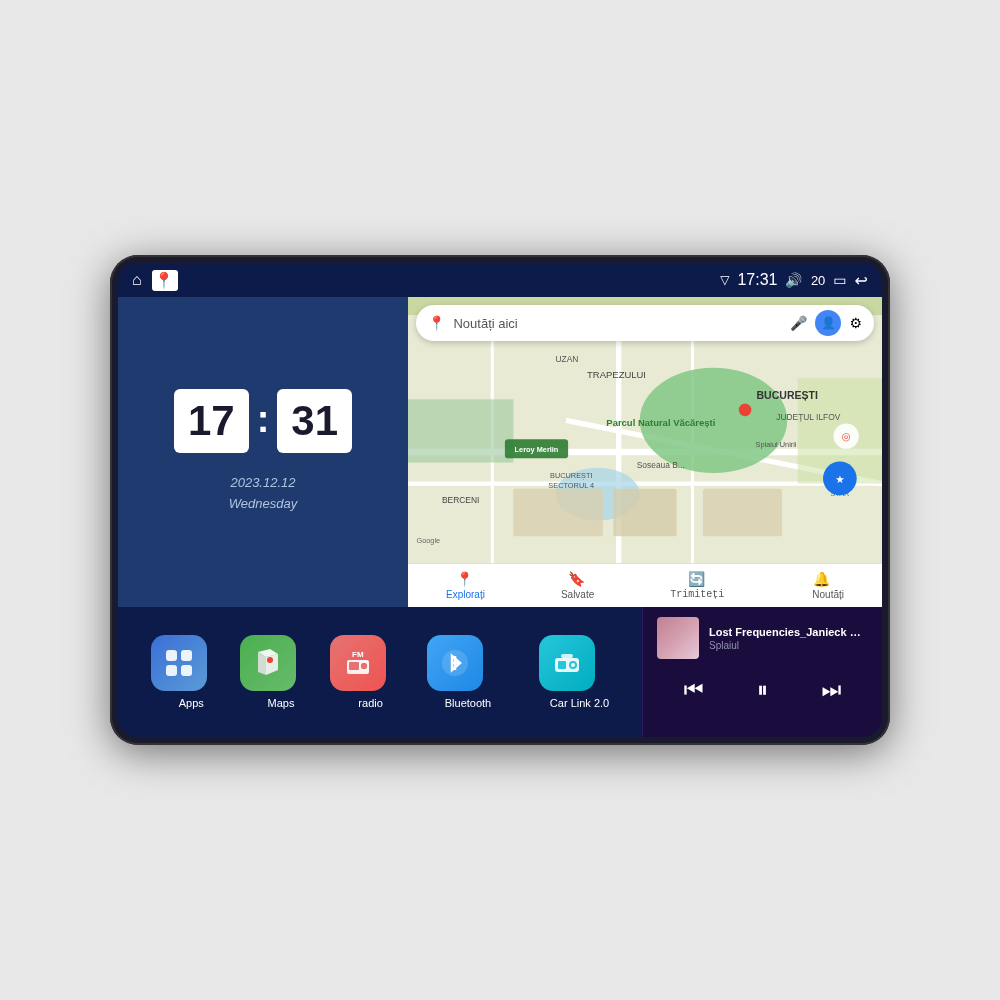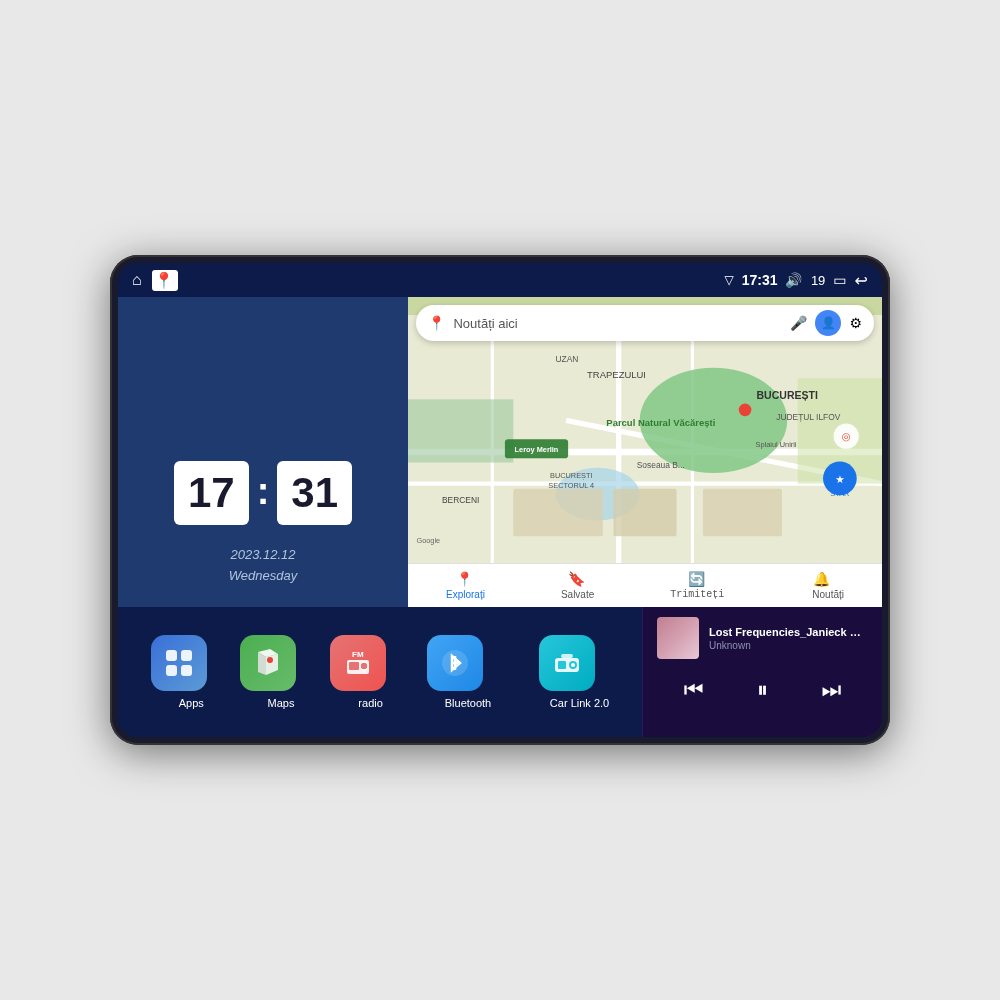--- a/index.html
+++ b/index.html
@@ -73,21 +73,21 @@
     }
 
     
     .clock-panel {
       width: 290px;
       background: #1e3a6e;
       flex-shrink: 0;
       display: flex;
       flex-direction: column;
       align-items: center;
-      justify-content: flex-end;
+      justify-content: center;
       padding: 20px;
     }
 
     .clock-display {
       display: flex;
       align-items: center;
       gap: 8px;
       margin-bottom: 20px;
     }
 
@@ -315,23 +315,23 @@
 <div class="device-outer">
   <div class="device-screen">
 
     <div class="status-bar">
       <div class="status-left">
         <span style="color:#fff;font-size:16px;">⌂</span>
         <span style="color:#EA4335;font-size:16px;background:#fff;border-radius:3px;padding:1px 3px;">📍</span>
       </div>
       <div class="status-right">
         <span style="font-size:12px;">▽</span>
-        <span style="font-weight:bold;font-size:14px;">17:31</span>
+        <span style="font-weight:normal;font-size:16px;">17:31</span>
         <span style="font-size:14px;">🔊</span>
-        <span>19</span>
+        <span>20</span>
         <span style="font-size:14px;">▭</span>
         <span style="font-size:16px;cursor:pointer;">↩</span>
       </div>
     </div>
 
     <div class="main-content">
 
       <div class="top-section">
 
         <div class="clock-panel">
@@ -498,21 +498,21 @@
 
         </div>
 
         <div class="music-player">
           <div class="music-info">
             <div class="music-thumb">
               <div class="music-thumb-inner"></div>
             </div>
             <div class="music-text">
               <div class="music-title">Lost Frequencies_Janieck Devy-...</div>
-              <div class="music-artist">Unknown</div>
+              <div class="music-artist">Splaiul</div>
             </div>
           </div>
           <div class="music-controls">
             <button class="ctrl-btn">⏮</button>
             <button class="ctrl-btn">⏸</button>
             <button class="ctrl-btn">⏭</button>
           </div>
         </div>
 
       </div>

